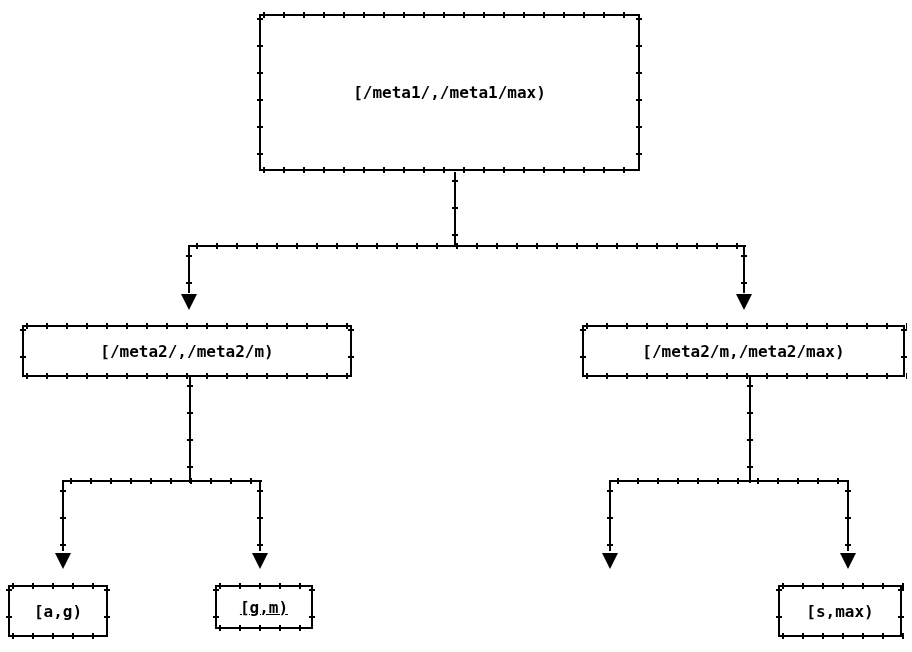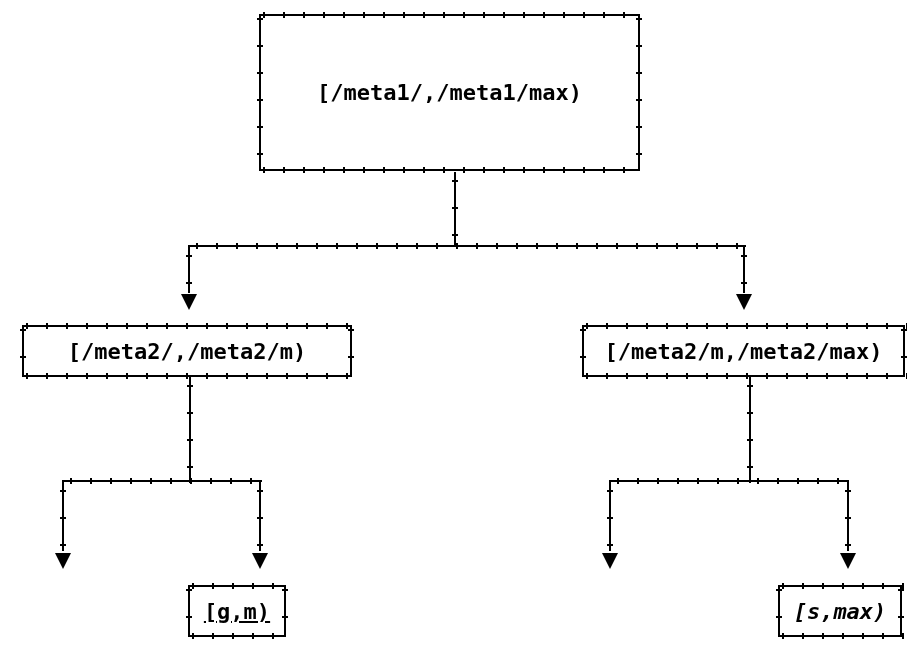--- a/index.html
+++ b/index.html
@@ -19,21 +19,21 @@
   
   .node {
     position: absolute;
     box-sizing: border-box;
     border: 2px solid #000;
     background: #fff;
     display: flex;
     align-items: center;
     justify-content: center;
     font-weight: 700;
-    font-size: 22px;
+    font-size: 16px;
     color: #000;
     white-space: nowrap;
   }
   
   .node::before {
     content: "";
     position: absolute;
     inset: -4px;
     pointer-events: none;
     background-image:
@@ -43,23 +43,23 @@
       repeating-linear-gradient(180deg, #000 0 2px, transparent 2px 27px);
     background-size: 100% 6px, 100% 6px, 6px 100%, 6px 100%;
     background-position: 6px 0, 6px 100%, 0 6px, 100% 6px;
     background-repeat: no-repeat;
   }
 
   #node-root     { left: 259px; top: 14px;  width: 381px; height: 157px; }
   #node-left     { left: 22px;  top: 325px; width: 330px; height: 52px; }
   #node-right    { left: 582px; top: 325px; width: 323px; height: 52px; text-align: right; }
   #node-leaf-ag  { left: 8px;   top: 585px; width: 100px; height: 52px; }
-  #node-leaf-gm  { left: 188px; top: 585px; width: 98px;  height: 52px; text-decoration: underline; }
+  #node-leaf-gm  { left: 215px; top: 585px; width: 98px;  height: 44px; text-decoration: underline; }
   #node-leaf-ms  { left: 553px; top: 585px; width: 99px;  height: 52px; }
-  #node-leaf-smax{ left: 778px; top: 585px; width: 124px; height: 52px; font-style: italic; }
+  #node-leaf-smax{ left: 778px; top: 585px; width: 124px; height: 52px; }
 
   
   .vline {
     position: absolute;
     width: 6px;
     background-image:
       repeating-linear-gradient(180deg, #000 0 2px, transparent 2px 27px),
       linear-gradient(#000, #000);
     background-size: 100% 100%, 2px 100%;
     background-position: 0 8px, 2px 0;
@@ -114,20 +114,21 @@
 <body>
 
 <div class="stage">
 
   <div class="node" id="node-root">[/meta1/,/meta1/max)</div>
 
   <div class="node" id="node-left">[/meta2/,/meta2/m)</div>
 
   <div class="node" id="node-right">[/meta2/m,/meta2/max)</div>
 
+  <div class="node" id="node-leaf-ag">[a,g)</div>
 
   <div class="node" id="node-leaf-gm">[g,m)</div>
 
 
   <div class="node" id="node-leaf-smax">[s,max)</div>
 
   <div class="vline" id="edge-root-stem"></div>
   <div class="hline" id="edge-root-branch"></div>
   <div class="vline" id="edge-drop-left"></div>
   <div class="vline" id="edge-drop-right"></div>

